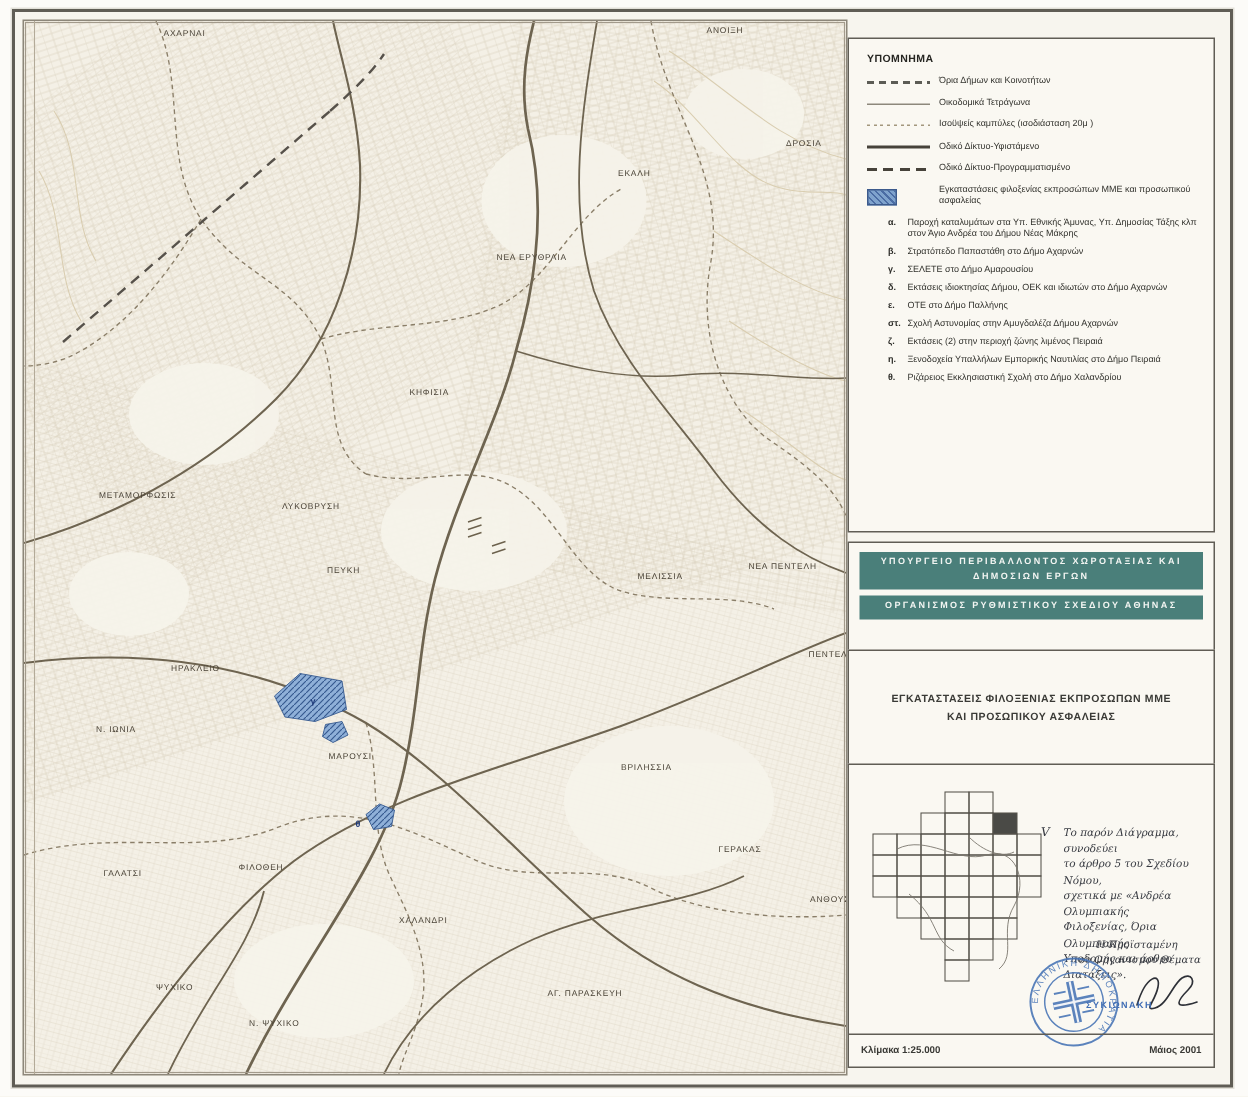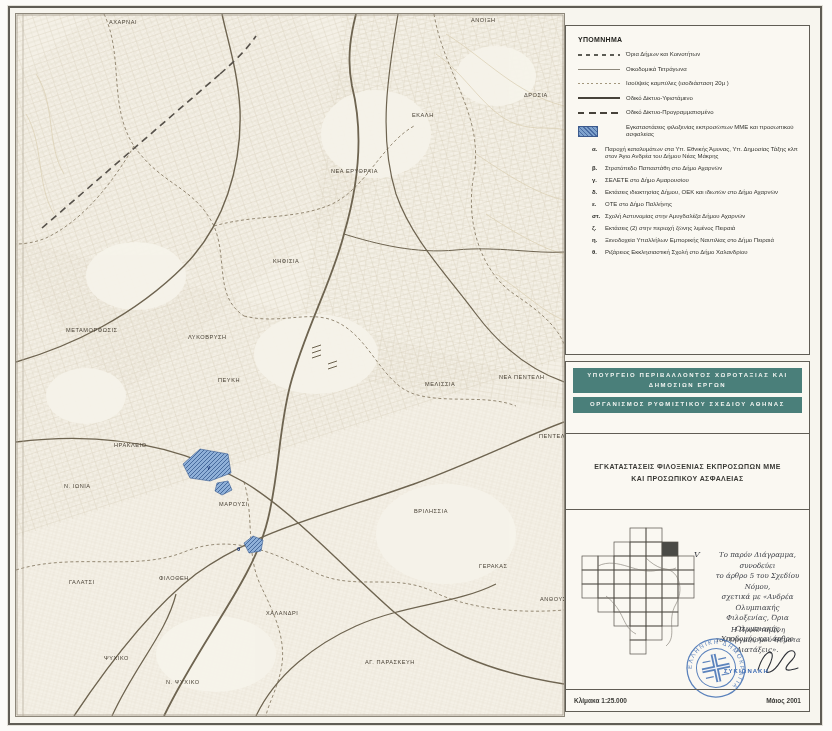--- a/index.html
+++ b/index.html
@@ -52,21 +52,21 @@
     padding:3px 4px;
   }
   .banner.second{margin-top:4px;}
   
   .title-box{left:555px;top:425px;width:243px;height:77px;display:flex;flex-direction:column;justify-content:center;align-items:center;}
   .map-title-line{font-size:7px;font-weight:bold;color:#3a3a36;letter-spacing:.4px;line-height:1.6;text-align:center;}
   
   .appr-box{left:555px;top:501px;width:243px;height:201px;}
   .index-map{position:absolute;left:10px;top:14px;width:130px;height:145px;}
   .sheet-mark{position:absolute;left:128px;top:40px;font-family:"DejaVu Serif",serif;font-style:italic;font-size:8px;color:#3b3e45;}
-  .note{position:absolute;left:143px;top:40px;width:97px;font-family:"DejaVu Serif",serif;font-style:italic;font-size:7px;line-height:1.5;color:#383b42;text-align:center;}
+  .note{position:absolute;left:143px;top:40px;width:97px;font-family:"DejaVu Serif",serif;font-style:italic;font-size:7px;line-height:1.5;color:#383b42;}
   .signatory{position:absolute;left:146px;top:116px;width:92px;text-align:center;font-family:"DejaVu Serif",serif;font-style:italic;font-size:6.8px;line-height:1.4;color:#383b42;}
   .sig-svg{position:absolute;left:186px;top:134px;}
   .name-stamp{position:absolute;left:158px;top:158px;font-size:6px;font-weight:bold;letter-spacing:1px;color:#3f6db5;}
   .stamp{position:absolute;left:118px;top:126px;width:64px;height:64px;transform:rotate(-12deg);opacity:.88;}
   .scale-row{
     position:absolute;left:0;right:0;bottom:0;height:21px;border-top:1.2px solid #605d55;
     display:flex;justify-content:space-between;align-items:center;padding:0 8px;
     font-size:6.5px;font-weight:bold;color:#3a3a36;
   }
 </style>

